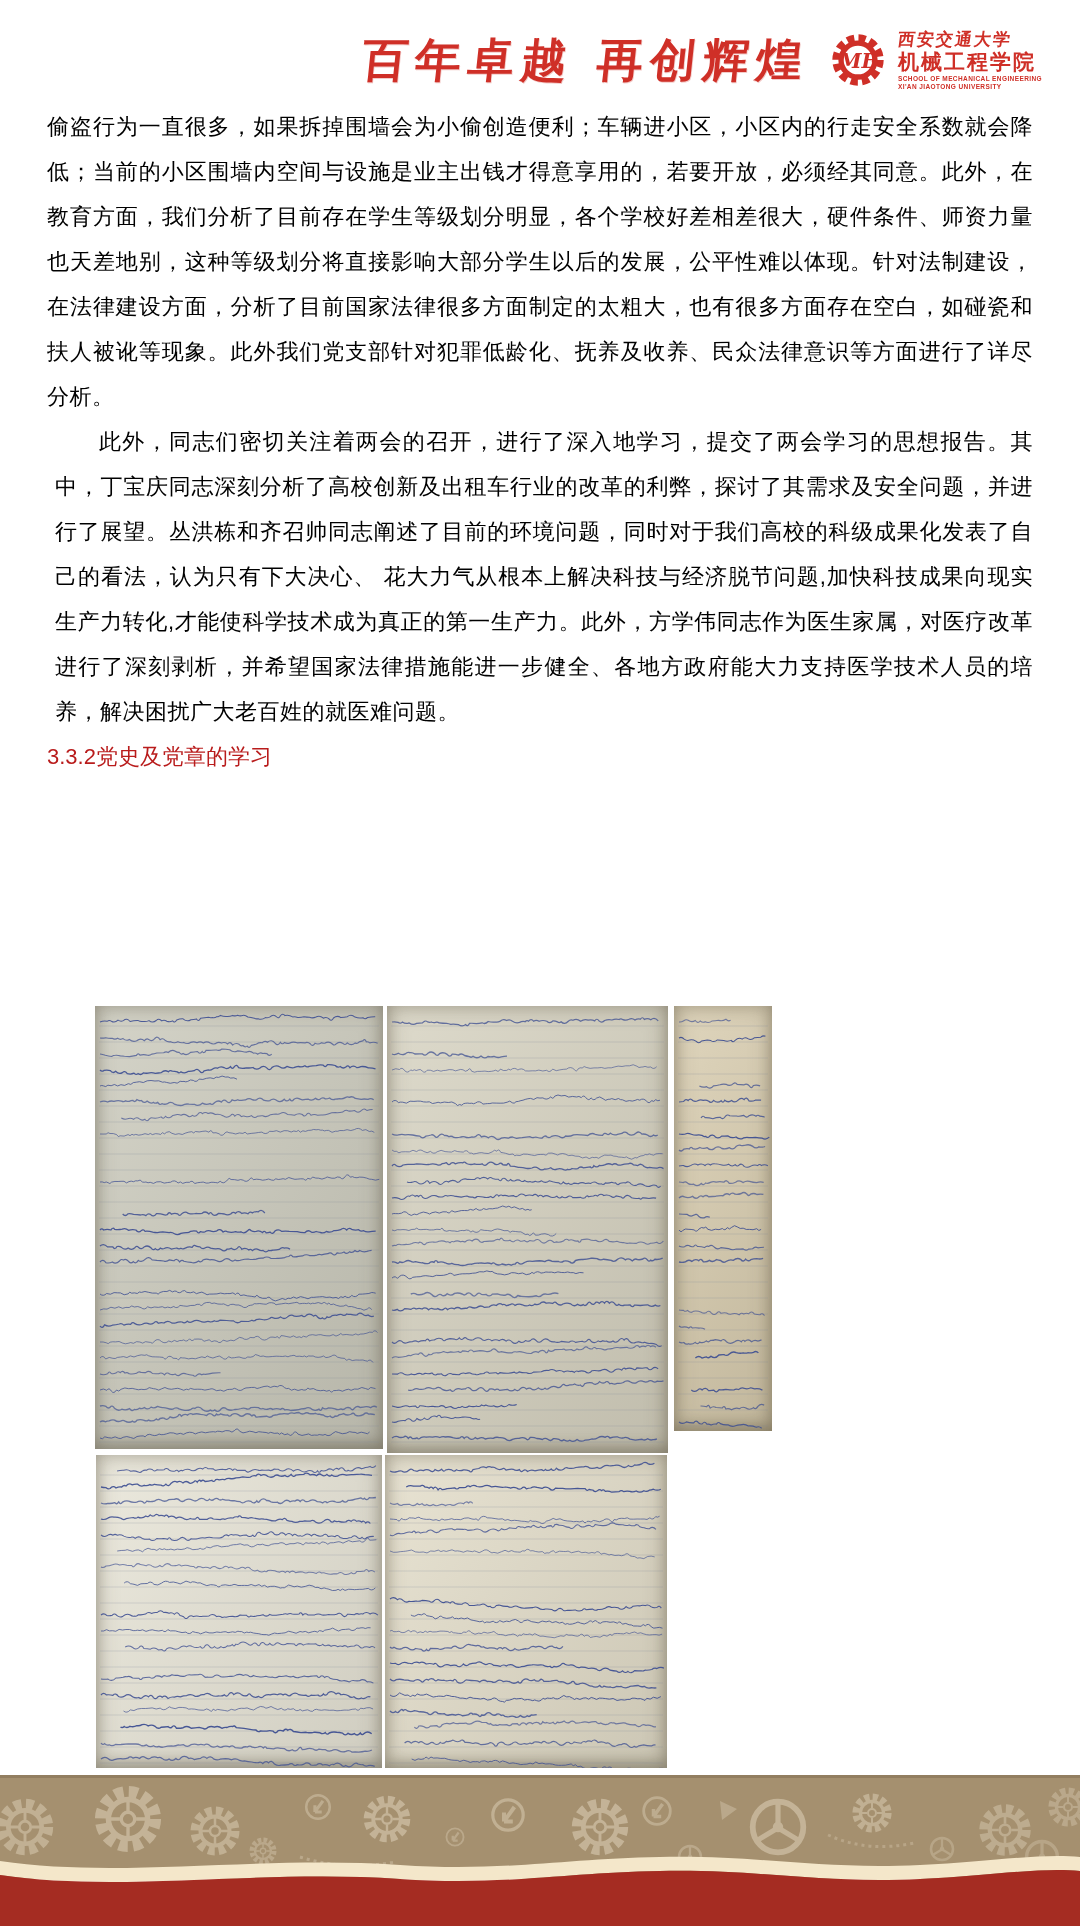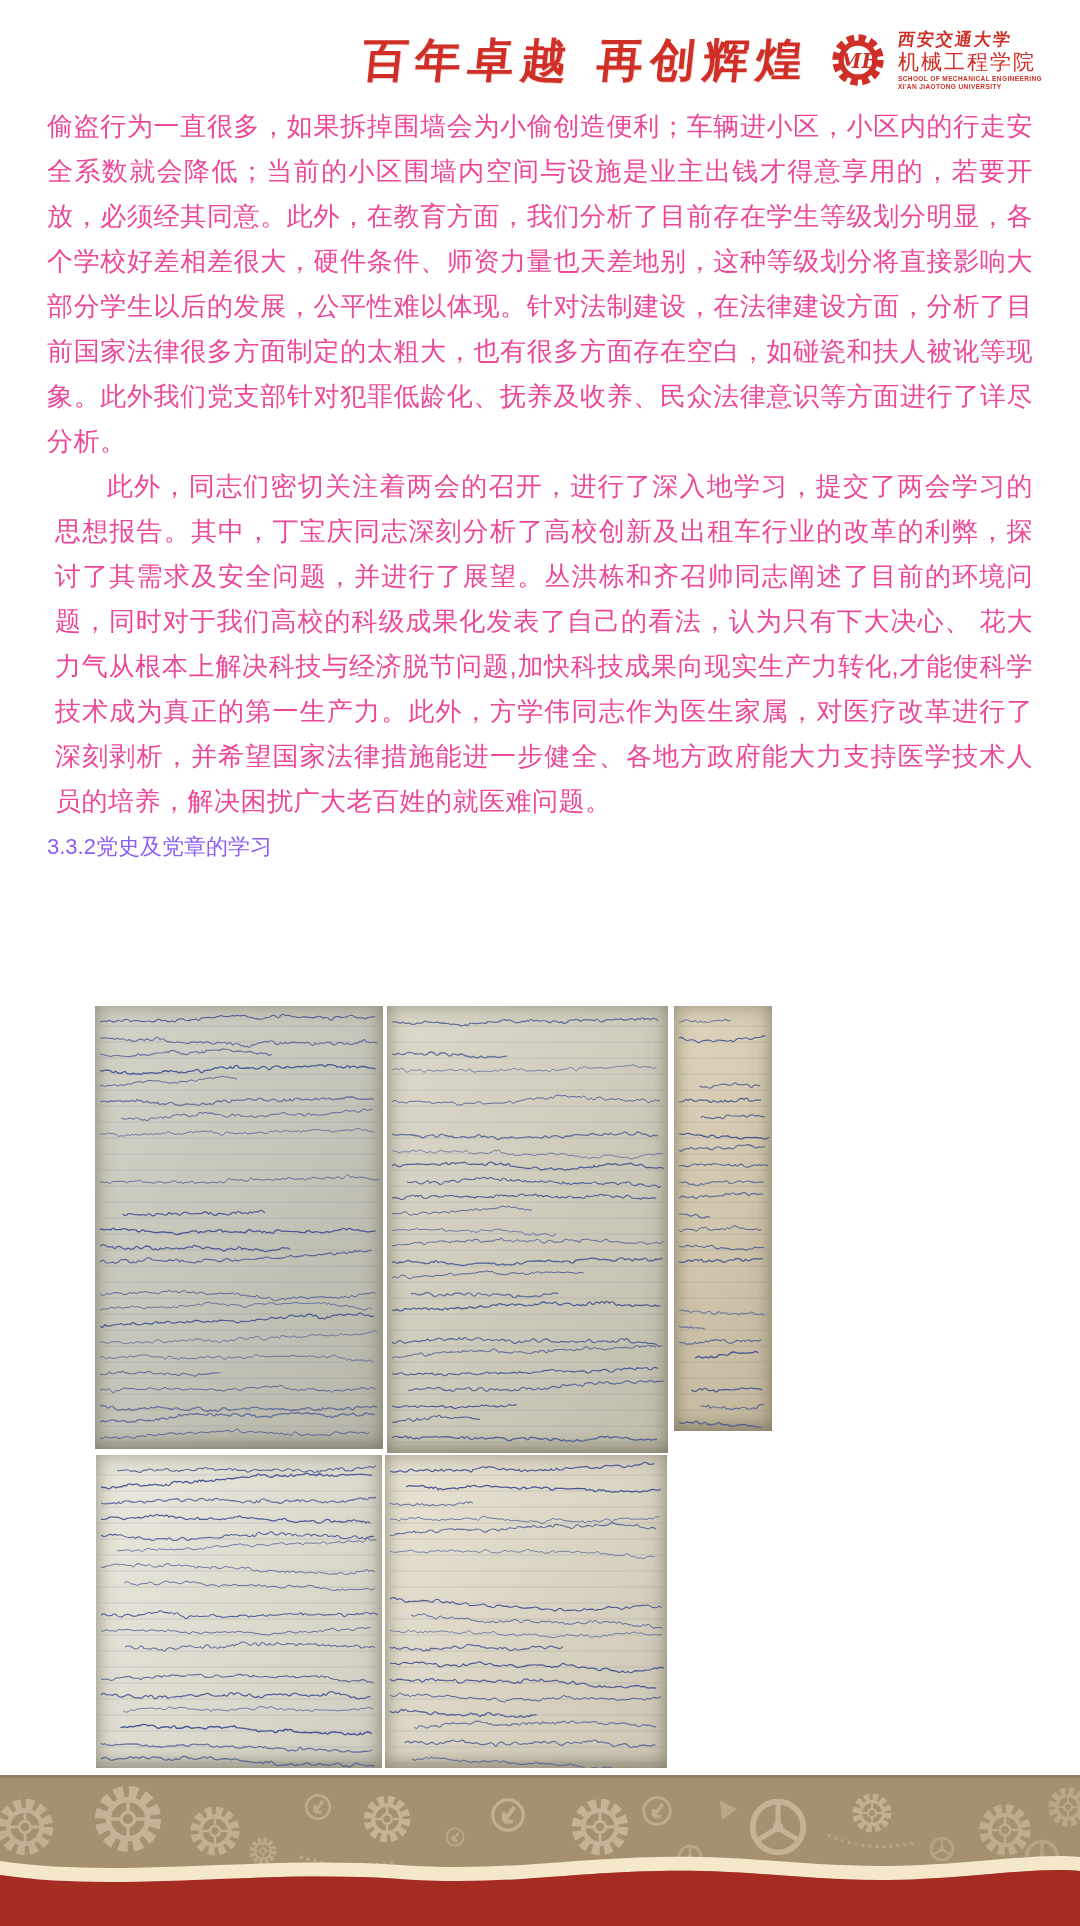--- a/index.html
+++ b/index.html
@@ -20,31 +20,31 @@
   .slogan{
     font-family:"DejaVu Serif",serif;
     font-size:46px;font-weight:bold;color:var(--brand);
     letter-spacing:7px;white-space:nowrap;
     transform:skewX(-6deg);
     text-shadow:1px 1px 0 rgba(207,47,39,.25);
   }
   .logo{display:flex;align-items:center;gap:9px;color:var(--brand);}
   .logo-text{display:flex;flex-direction:column;line-height:1;}
   .logo-univ{font-family:"DejaVu Serif",serif;font-size:17px;font-weight:bold;transform:skewX(-8deg);letter-spacing:2px;margin-bottom:3px;}
-  .logo-school{font-size:21px;font-weight:400;letter-spacing:2px;margin-bottom:3px;}
+  .logo-school{font-size:21px;font-weight:700;letter-spacing:2px;margin-bottom:3px;}
   .logo-en{font-size:6.5px;font-weight:600;letter-spacing:.4px;line-height:8px;}
   
   .main{position:absolute;top:104px;left:47px;width:986px;}
   .body-text{
-    margin:0;font-size:26px;line-height:45px;color:#ec4899;
+    margin:0;font-size:22px;line-height:45px;color:#000000;
     text-align:justify;letter-spacing:.5px;
   }
   .indent{text-indent:2em;margin-left:8px;}
   .section-heading{
-    margin:0;font-size:22px;line-height:45px;font-weight:400;color:#8b5cf6;
+    margin:0;font-size:22px;line-height:45px;font-weight:400;color:#b91c1c;
   }
   
   .collage{position:absolute;left:95px;top:1006px;width:690px;height:762px;}
   .photo{
     position:absolute;overflow:hidden;
     box-shadow:inset 0 0 22px rgba(70,60,40,.35), inset 0 -6px 14px rgba(60,50,30,.25);
   }
   .photo svg{display:block;}
   
   .footer{position:absolute;left:0;top:1775px;width:1080px;height:151px;}

